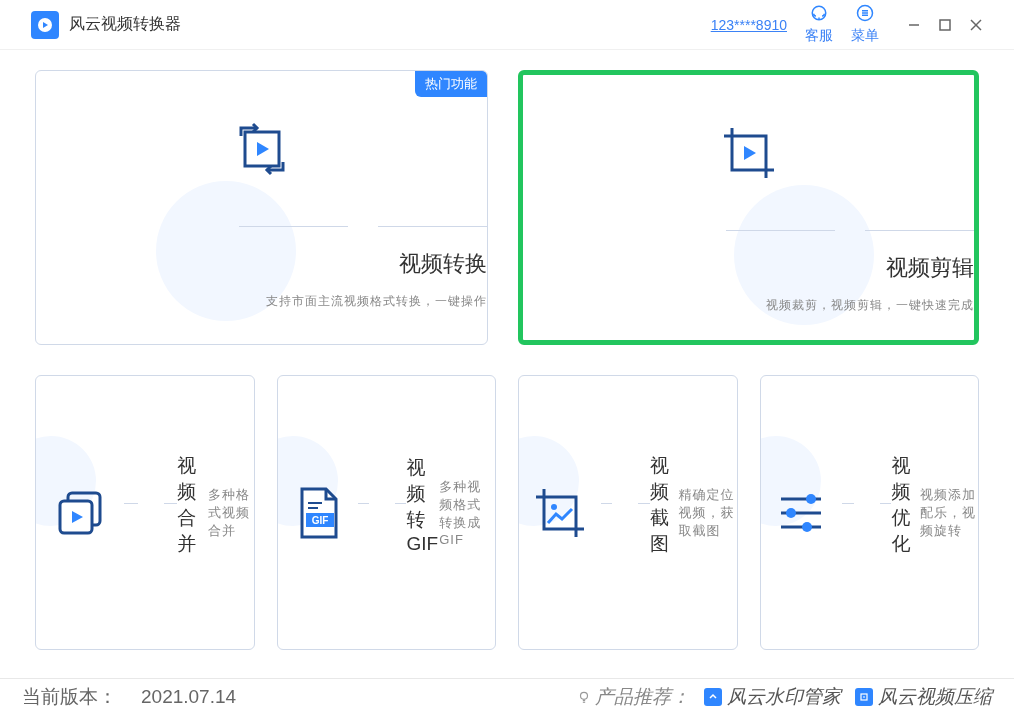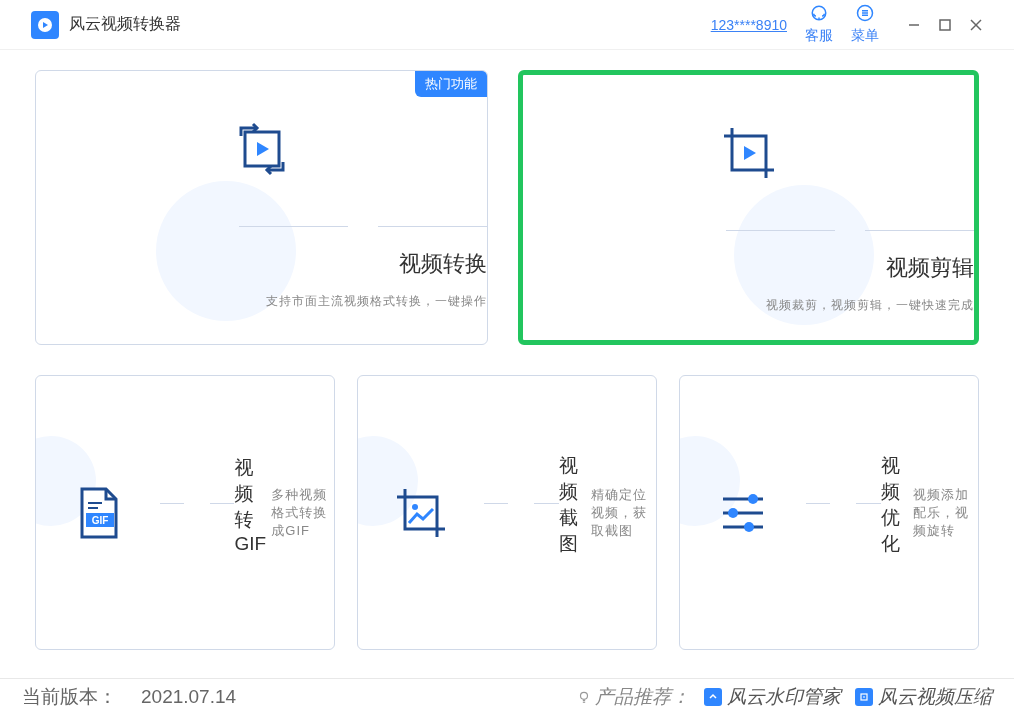--- a/index.html
+++ b/index.html
@@ -242,20 +242,36 @@
           <span></span>
           <span></span>
         </div>
       <div class="card-title">视频剪辑</div>
       <div class="card-desc">视频裁剪，视频剪辑，一键快速完成</div>
     </div>
   </div>
 
   <div class="bottom-row">
 
+    <div class="small-card">
+      <div class="bubble1"></div>
+      <div class="icon-area">
+        <svg width="64" height="64" viewBox="0 0 64 64">
+          <rect x="20" y="12" width="32" height="32" rx="4" fill="none" stroke="#1e4b8f" stroke-width="3"></rect>
+          <rect x="12" y="20" width="32" height="32" rx="4" fill="#fff" stroke="#1e4b8f" stroke-width="3"></rect>
+          <polygon points="24,30 24,42 35,36" fill="#2f86ff"></polygon>
+        </svg>
+      </div>
+      <div class="divider-row">
+          <span></span>
+          <span></span>
+        </div>
+      <div class="sc-title">视频合并</div>
+      <div class="sc-desc">多种格式视频合并</div>
+    </div>
 
     <div class="small-card">
       <div class="bubble1"></div>
       <div class="icon-area">
         <svg width="56" height="64" viewBox="0 0 56 64">
           <path d="M12 8 L36 8 L46 18 L46 56 L12 56 Z" fill="#fff" stroke="#1e4b8f" stroke-width="3"></path>
           <path d="M36 8 L36 18 L46 18" fill="none" stroke="#1e4b8f" stroke-width="3"></path>
           <rect x="16" y="32" width="28" height="14" fill="#2f86ff"></rect>
           <text x="30" y="43" text-anchor="middle" fill="#fff" font-size="10" font-weight="bold">GIF</text>
           <line x1="18" y1="22" x2="32" y2="22" stroke="#1e4b8f" stroke-width="2"></line>

